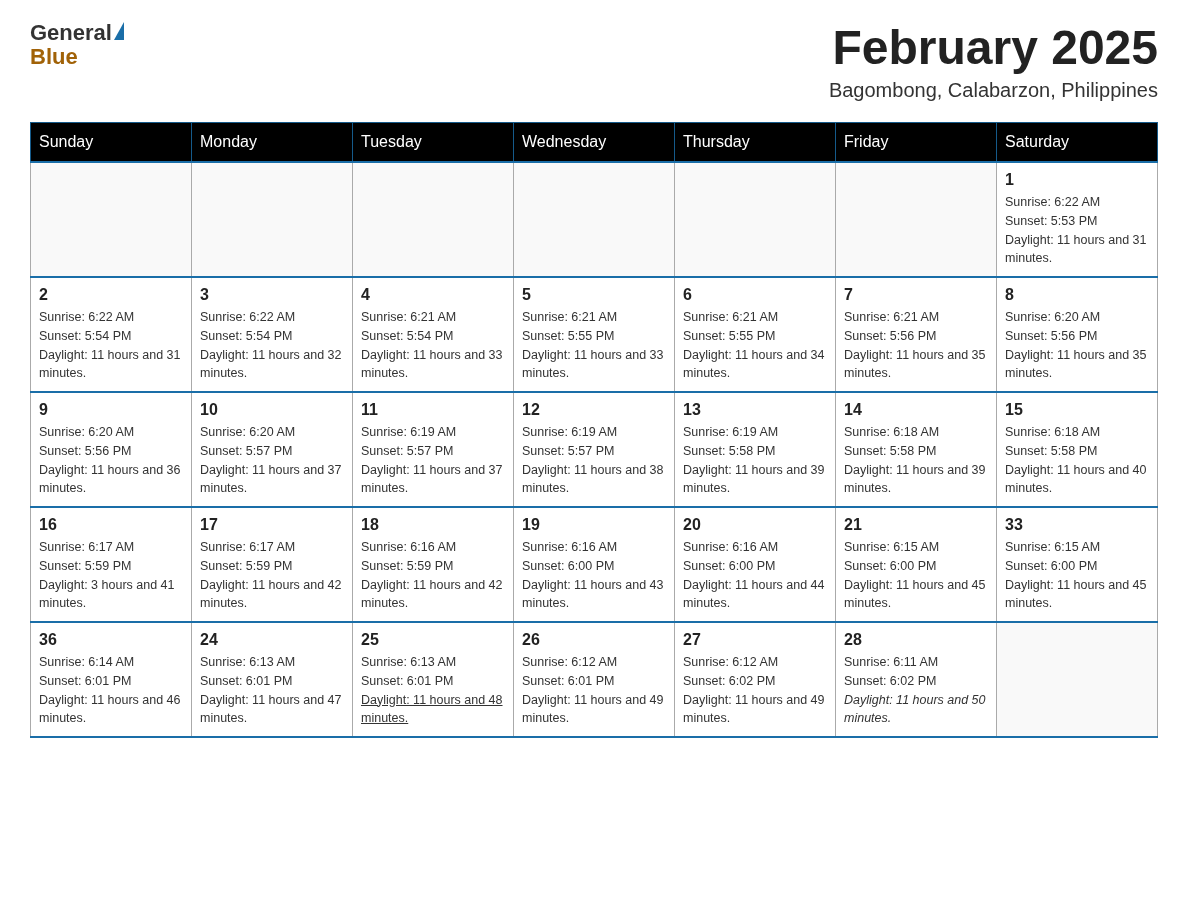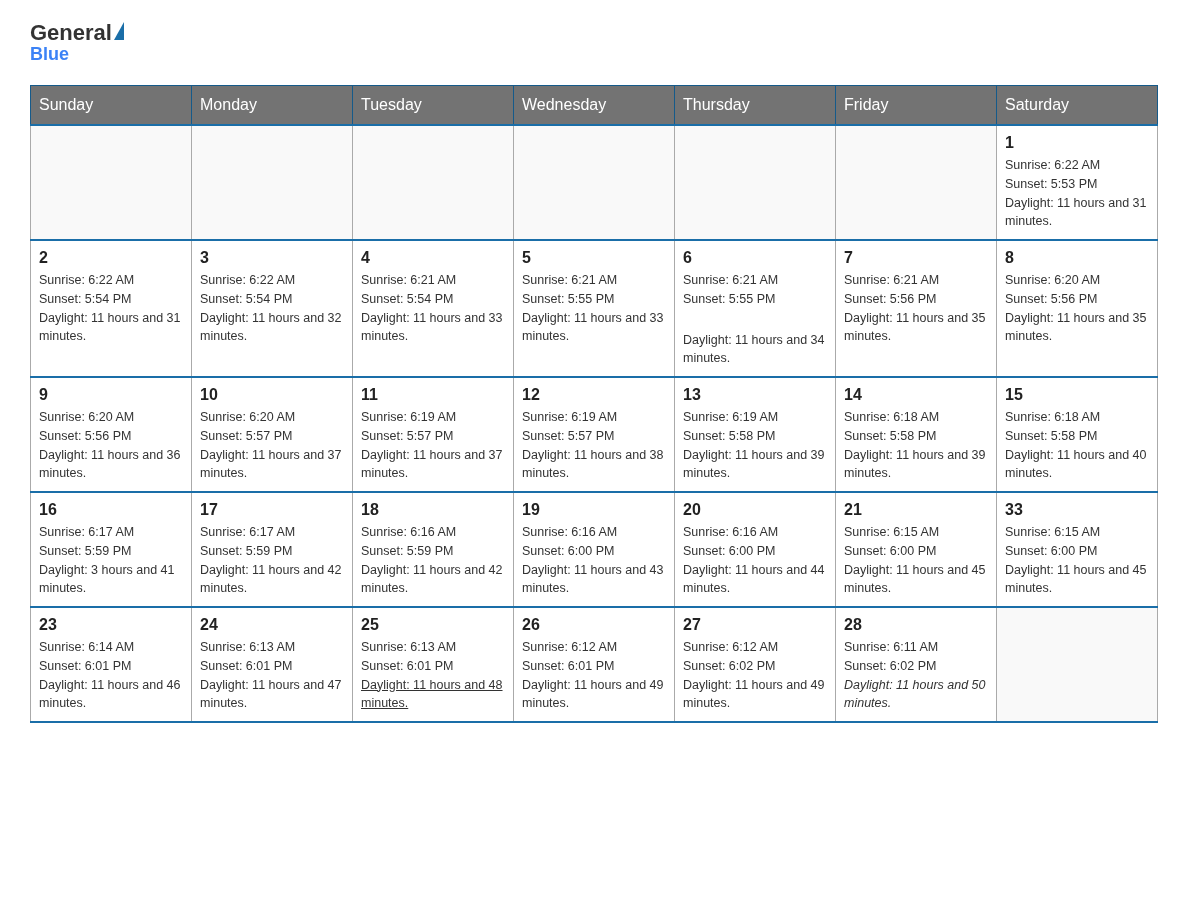--- a/index.html
+++ b/index.html
@@ -33,23 +33,23 @@
       height: 0;
       border-left: 10px solid transparent;
       border-right: 0px solid transparent;
       border-bottom: 18px solid #1a6ea8;
       margin-left: 2px;
       vertical-align: middle;
       position: relative;
       top: -2px;
     }
     .logo-blue {
-      font-size: 18px;
+      font-size: 22px;
       font-weight: bold;
-      color: #3b82f6;
+      color: #a16207;
       display: block;
       margin-top: -2px;
     }
     .title-section {
       text-align: right;
     }
     .main-title {
       font-size: 48px;
       font-weight: bold;
       color: #222;
@@ -58,21 +58,21 @@
       font-size: 20px;
       color: #333;
       margin-top: 4px;
     }
     .calendar {
       width: 100%;
       border-collapse: collapse;
       border: 1px solid #555;
     }
     .calendar th {
-      background-color: #737373;
+      background-color: #000000;
       color: #fff;
       padding: 10px 8px;
       font-size: 16px;
       font-weight: normal;
       text-align: left;
       border: 1px solid #1a6ea8;
     }
     .calendar td {
       vertical-align: top;
       padding: 8px;
@@ -111,20 +111,22 @@
   <div class="logo">
     <div>
       <div style="display:flex; align-items:center;">
         <span class="logo-text-general">General</span>
         <span class="logo-triangle"></span>
       </div>
       <span class="logo-blue">Blue</span>
     </div>
   </div>
   <div class="title-section">
+    <div class="main-title">February 2025</div>
+    <div class="subtitle">Bagombong, Calabarzon, Philippines</div>
   </div>
 </div>
 
 <table class="calendar">
   <thead>
     <tr class="header-row">
     <th>Sunday</th>
         <th>Monday</th>
         <th>Tuesday</th>
         <th>Wednesday</th>
@@ -181,21 +183,21 @@
             <span style="display: block;">Sunrise: 6:21 AM</span>
             <span style="display: block;">Sunset: 5:55 PM</span>
             <span style="display: block;">Daylight: 11 hours and 33 minutes.</span>
           </div>
         </td>
         <td>
           <span class="day-number">6</span>
           <div class="day-info">
             <span style="display: block;">Sunrise: 6:21 AM</span>
             <span style="display: block;">Sunset: 5:55 PM</span>
-            <span style="display: block; margin-top: 22px;">Daylight: 11 hours and 34 minutes.</span>
+            <span style="display: block;">Daylight: 11 hours and 34 minutes.</span>
           </div>
         </td>
         <td>
           <span class="day-number">7</span>
           <div class="day-info">
             <span style="display: block;">Sunrise: 6:21 AM</span>
             <span style="display: block;">Sunset: 5:56 PM</span>
             <span style="display: block;">Daylight: 11 hours and 35 minutes.</span>
           </div>
         </td>
@@ -319,21 +321,21 @@
           <span class="day-number">33</span>
           <div class="day-info">
             <span style="display: block;">Sunrise: 6:15 AM</span>
             <span style="display: block;">Sunset: 6:00 PM</span>
             <span style="display: block;">Daylight: 11 hours and 45 minutes.</span>
           </div>
         </td>
       </tr>
       <tr>
         <td>
-          <span class="day-number">23</span>
+          <span class="day-number">36</span>
           <div class="day-info">
             <span style="display: block;">Sunrise: 6:14 AM</span>
             <span style="display: block;">Sunset: 6:01 PM</span>
             <span style="display: block;">Daylight: 11 hours and 46 minutes.</span>
           </div>
         </td>
         <td>
           <span class="day-number">24</span>
           <div class="day-info">
             <span style="display: block;">Sunrise: 6:13 AM</span>

